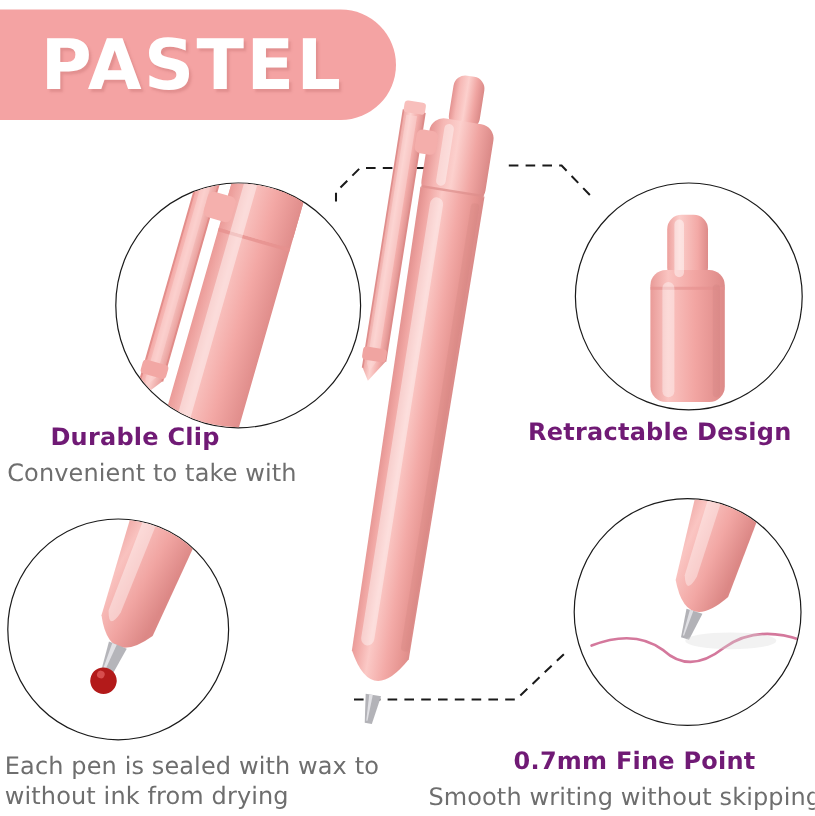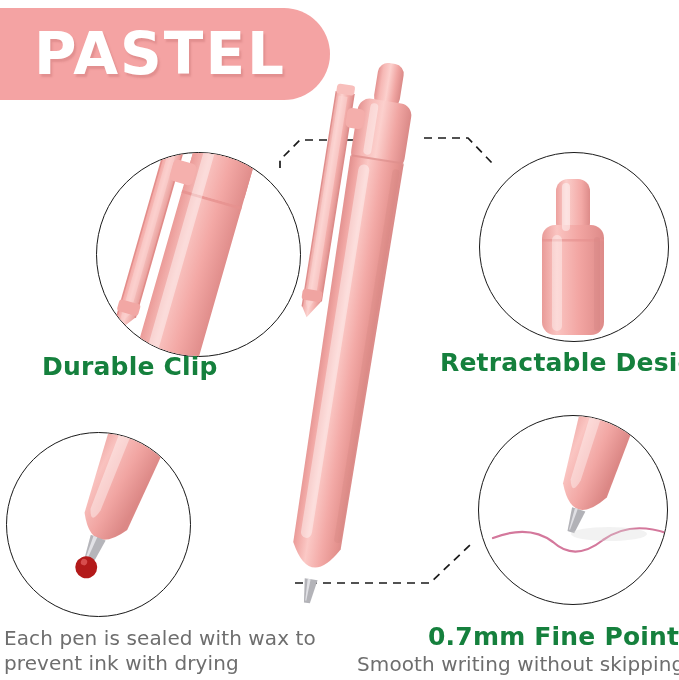--- a/index.html
+++ b/index.html
@@ -57,23 +57,23 @@
     overflow:hidden;
   }
   .c-tl { left:96px;  top:152px; width:205px; height:205px; }
   .c-tr { left:479px; top:152px; width:190px; height:190px; }
   .c-bl { left:6px;   top:432px; width:185px; height:185px; }
   .c-br { left:478px; top:415px; width:190px; height:190px; }
 
   
   .title {
     position:absolute;
-    color:#15803d;
+    color:#701a75;
     font-weight:bold;
-    font-size:25px;
+    font-size:20px;
     letter-spacing:0.2px;
     white-space:nowrap;
     font-family:"DejaVu Sans", sans-serif;
   }
   .caption {
     position:absolute;
     color:#6e6e6e;
     font-size:20px;
     letter-spacing:0.1px;
     white-space:nowrap;
@@ -283,21 +283,22 @@
       <rect x="86" y="50" width="8" height="52" rx="4" fill="#ffffff" opacity="0.40"></rect>
 
       <rect x="118" y="112" width="7" height="378" rx="3" fill="#c77c7a" opacity="0.20"></rect>
 
       <path d="M 95 530 L 108 530 L 104 554 L 98 554 Z" fill="#b3b3b8"></path>
       <path d="M 98 530 L 101 530 L 100 552 L 99 552 Z" fill="#e1e1e5"></path>
     </g>
   </svg>
 
   <div class="title t-clip">Durable Clip</div>
+  <div class="caption cap-clip">Convenient to take with</div>
 
   <div class="title t-retr">Retractable Design</div>
 
-  <div class="caption cap-wax">Each pen is sealed with wax to prevent ink with drying</div>
+  <div class="caption cap-wax">Each pen is sealed with wax to without ink from drying</div>
 
   <div class="title t-fine">0.7mm Fine Point</div>
   <div class="caption cap-fine">Smooth writing without skipping</div>
 
 </div>
 
 </body></html>

